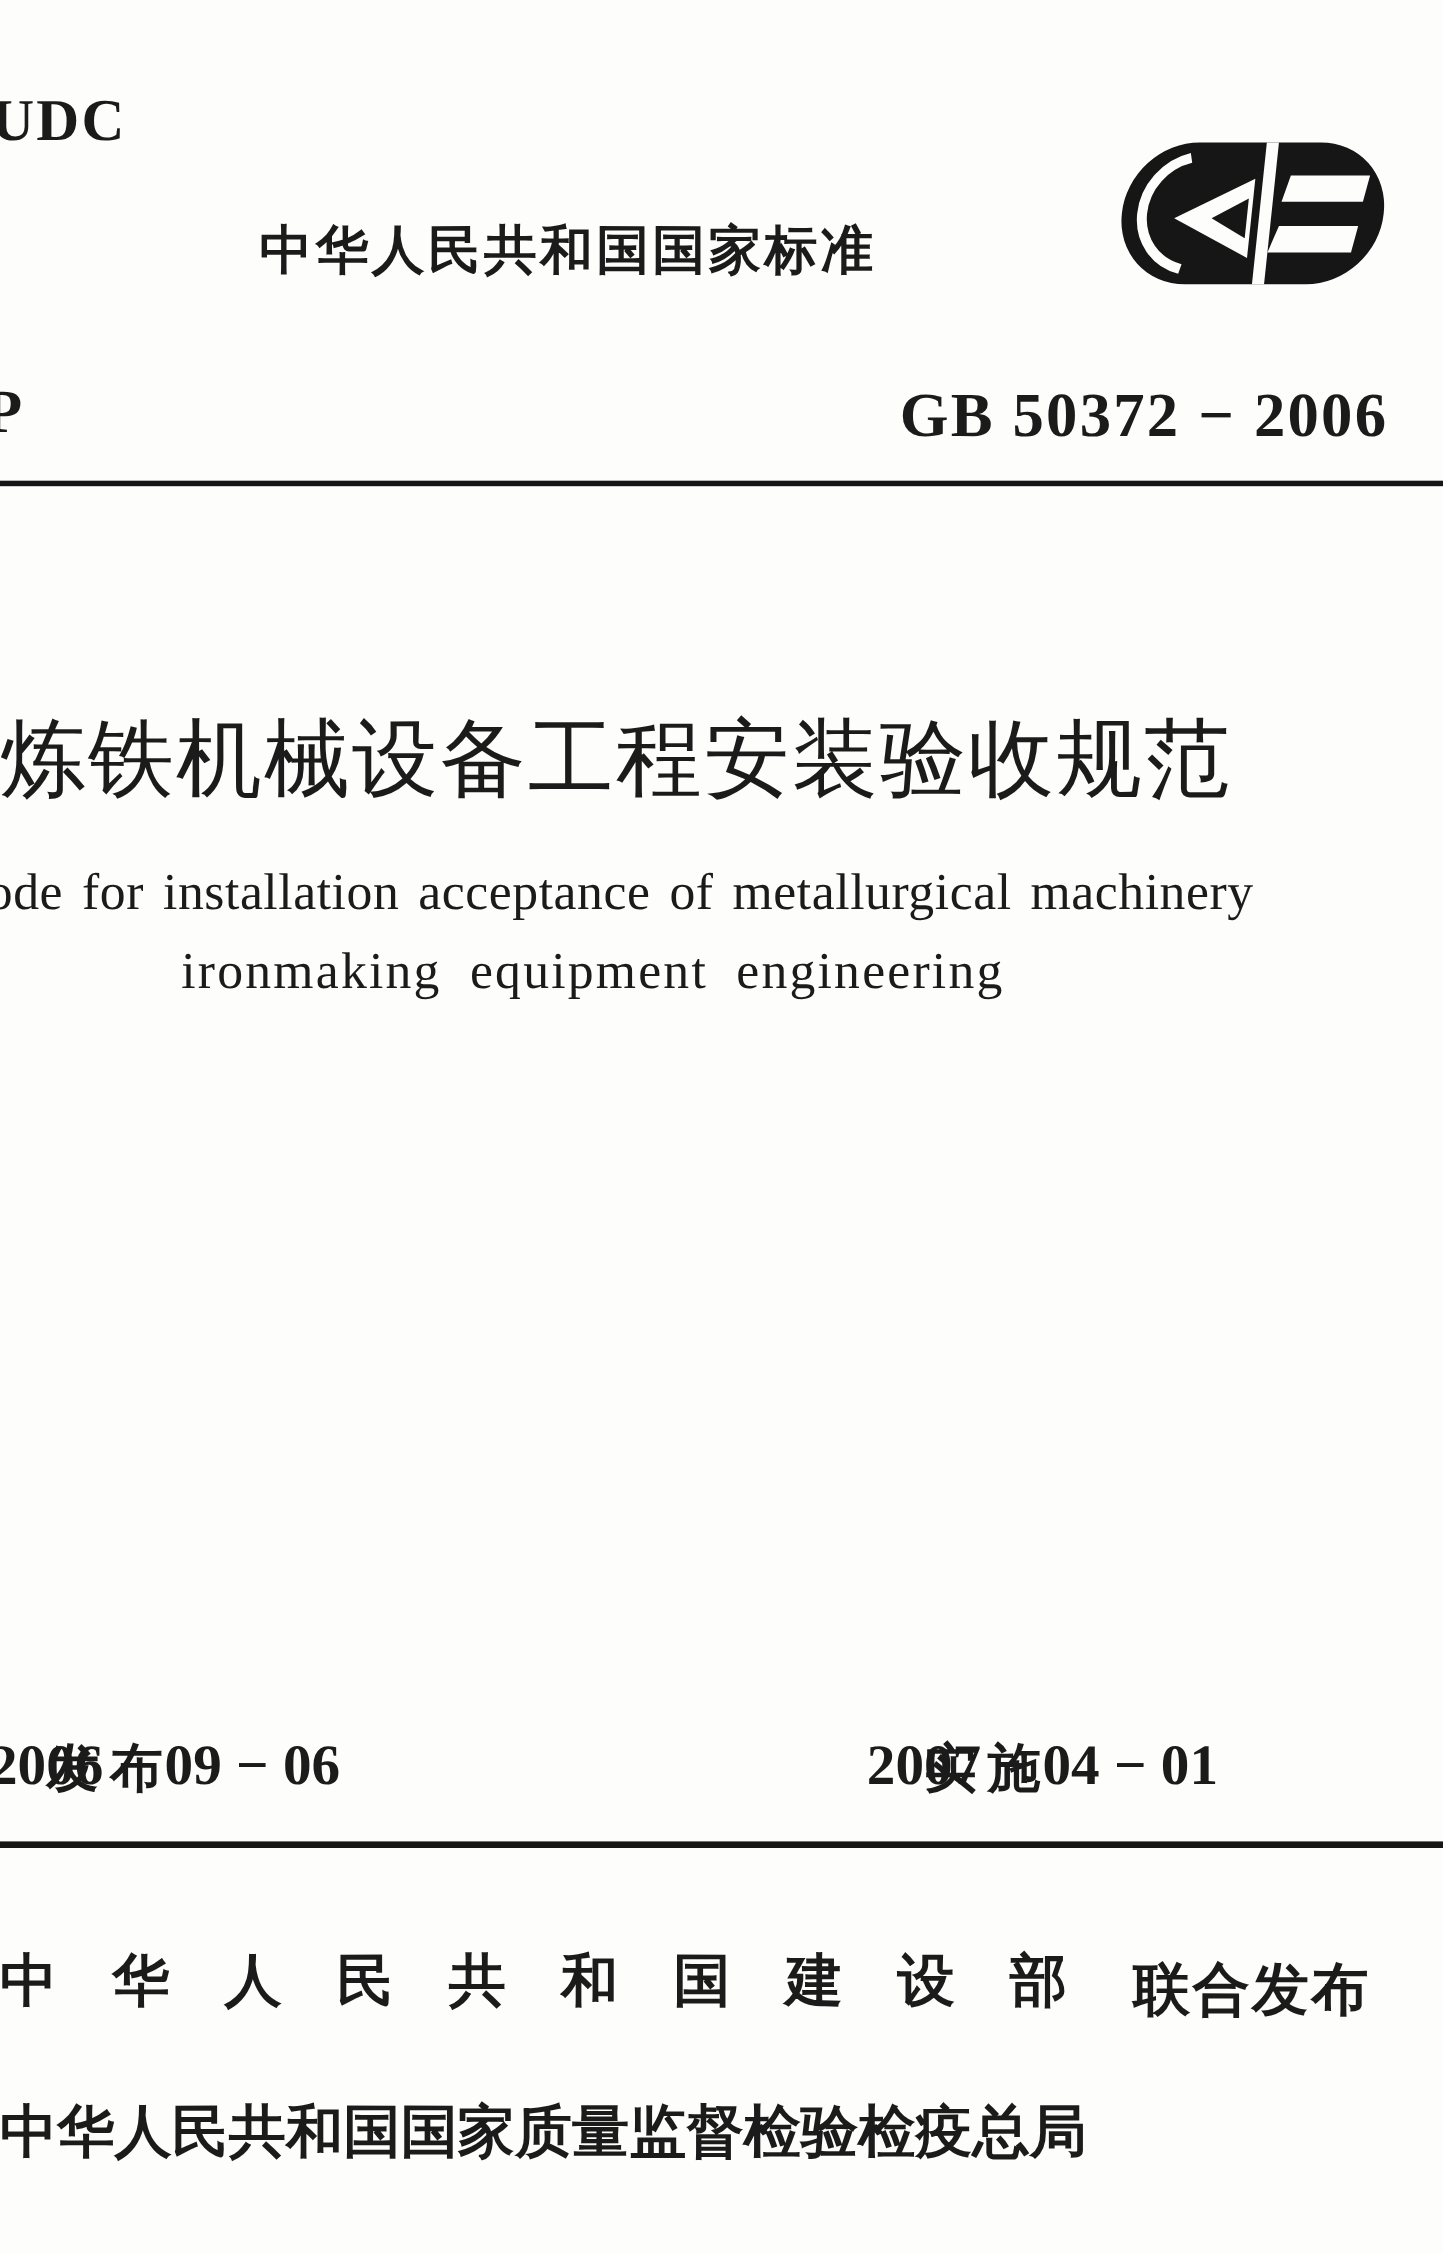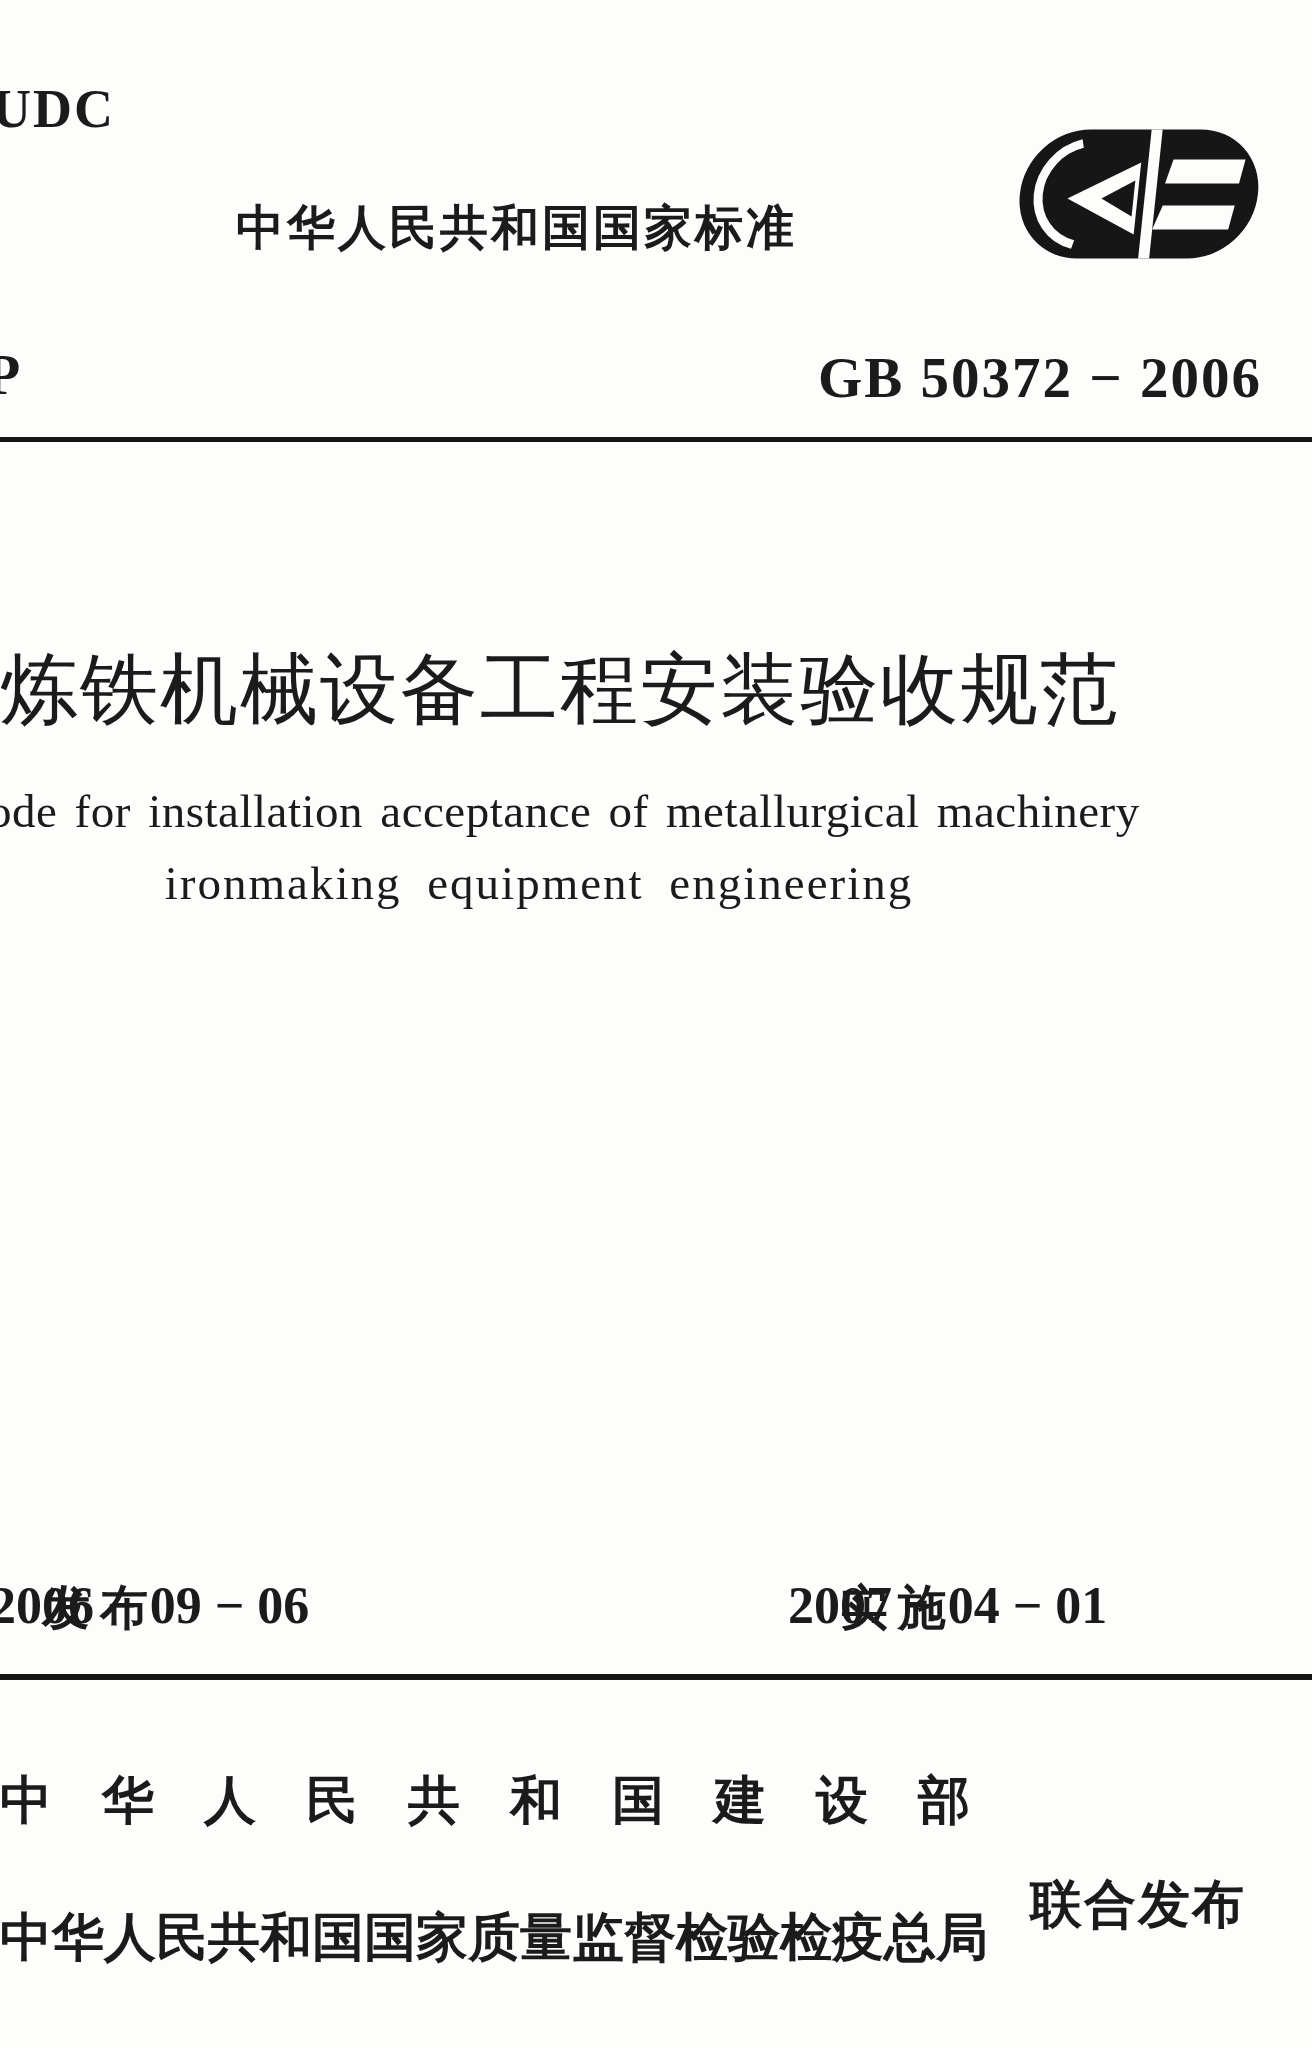--- a/index.html
+++ b/index.html
@@ -25,21 +25,21 @@
   .title-en-2{left:0;top:856px;width:1078px;text-align:center;font-size:47px;letter-spacing:2px;word-spacing:12px;}
 
   .date-row{top:1576px;display:flex;align-items:baseline;}
   .date-left{left:-10px;}
   .date-right{left:788px;}
   .date-num{font-size:52px;font-weight:bold;font-family:"Liberation Serif",serif;}
   .date-cjk{font-size:48px;margin-left:52px;letter-spacing:10px;}
 
   .pub1{left:0;top:1766px;font-size:52px;letter-spacing:50px;}
   .pub2{left:0;top:1903px;font-size:52px;letter-spacing:0px;}
-  .joint{left:1030px;top:1870px;font-size:52px;letter-spacing:2px;}
+  .joint{left:1030px;top:1774px;font-size:52px;letter-spacing:2px;}
 </style>
 </head>
 <body>
 
 <div class="udc serif" data-name="udc-label">UDC</div>
 
 <div class="heading-cn hei" data-name="national-standard-heading">中华人民共和国国家标准</div>
 
 <div class="gb-logo" data-name="gb-logo-icon">
   <svg viewBox="0 0 250 135" width="250" height="136" aria-hidden="true">

